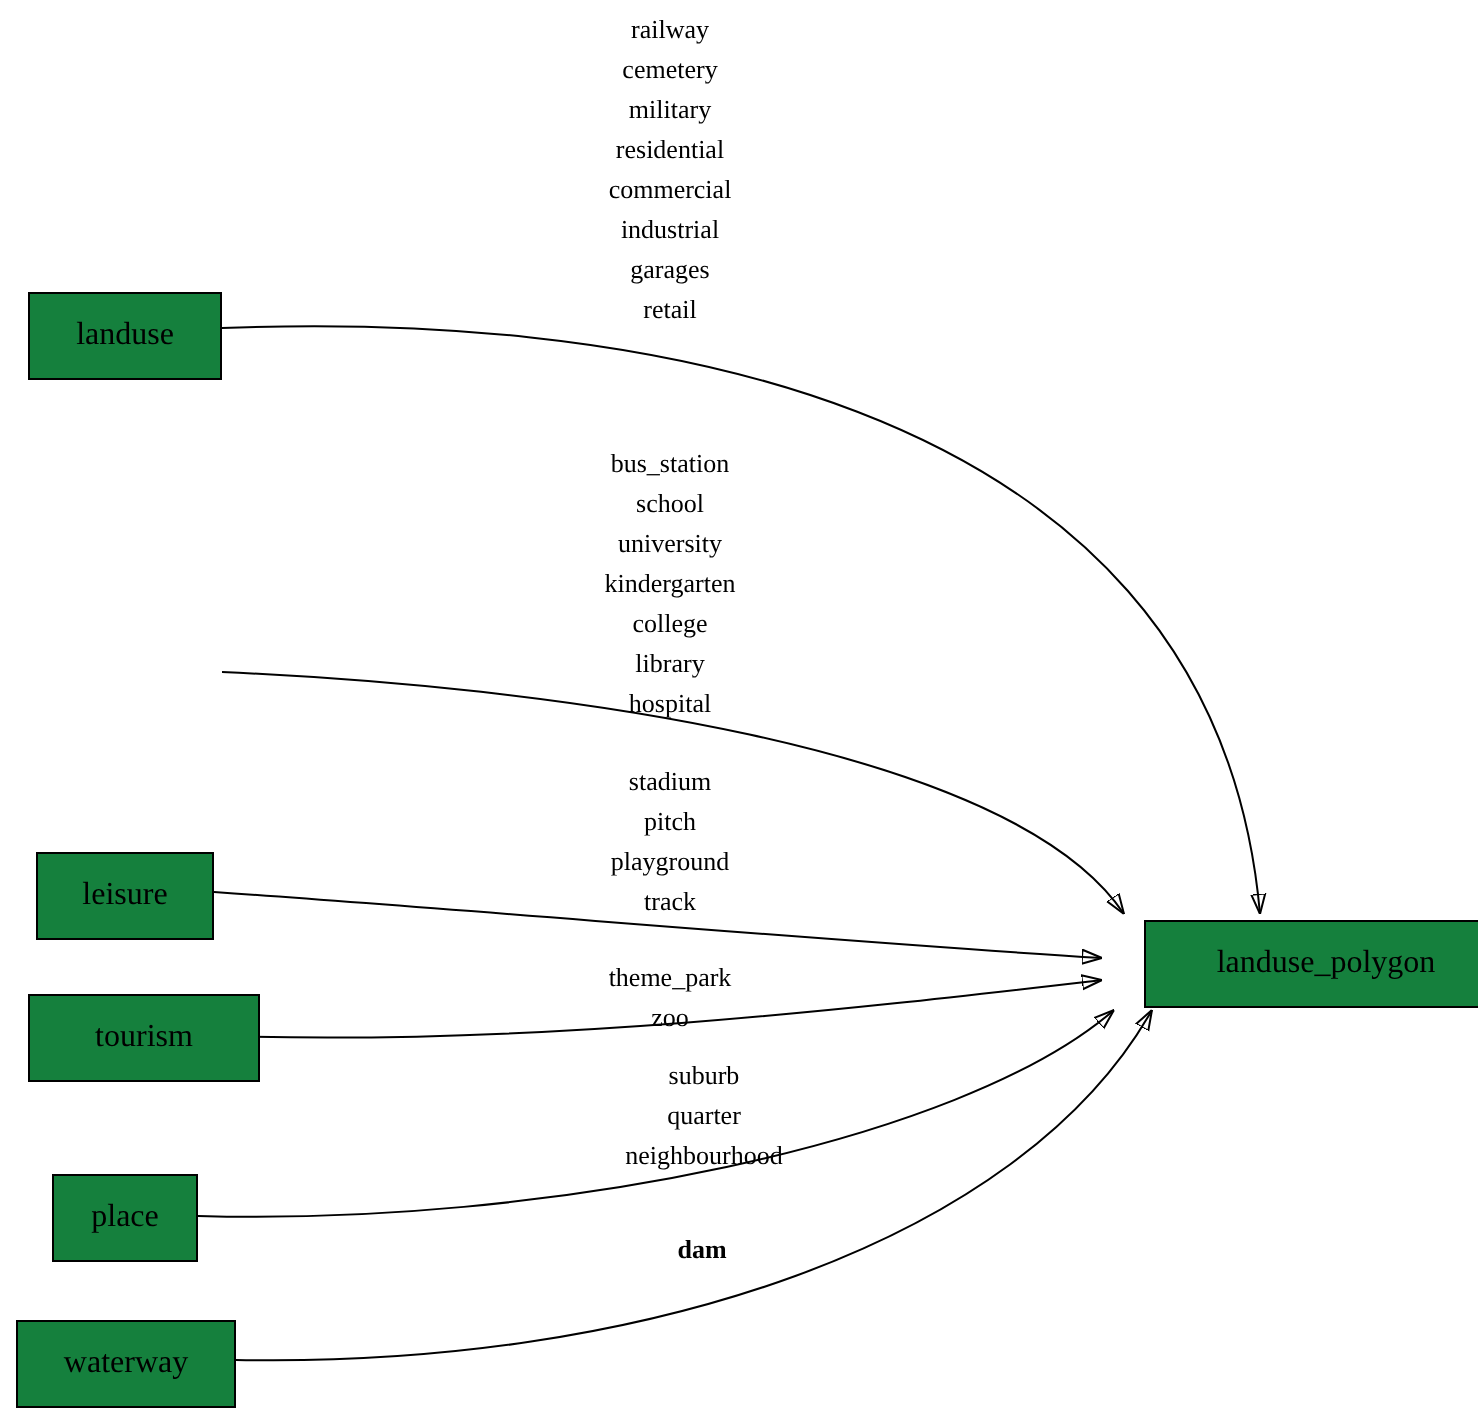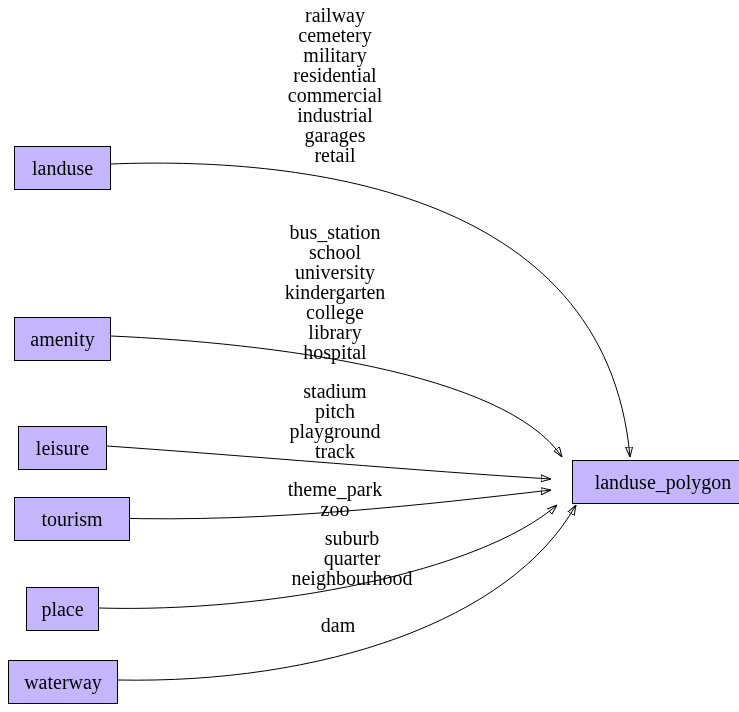--- a/index.html
+++ b/index.html
@@ -24,32 +24,32 @@
   }
   .edges path {
     fill: none;
     stroke: #000000;
     stroke-width: 1;
   }
   .node {
     position: absolute;
     box-sizing: border-box;
     border: 1px solid #000000;
-    background: #c4b5fd;
+    background: #15803d;
     display: flex;
     align-items: center;
     justify-content: center;
-    font-size: 20px;
+    font-size: 16px;
     white-space: nowrap;
   }
   .edge-label {
     position: absolute;
     transform: translateX(-50%);
     text-align: center;
-    font-size: 20px;
+    font-size: 13px;
     line-height: 20px;
     white-space: pre-line;
   }
 </style>
 </head>
 <body>
 
 <div class="canvas">
 
   <svg class="edges" width="739" height="712" viewBox="0 0 739 712">
@@ -61,21 +61,20 @@
     <path d="M 111 164 C 290 157, 606 185, 630 457" marker-end="url(#arrow)"></path>
     <path d="M 111 336 C 270 343, 505 372, 562 457" marker-end="url(#arrow)"></path>
     <path d="M 107 446 C 250 456, 420 471, 551 479" marker-end="url(#arrow)"></path>
     <path d="M 111 518 C 270 523, 430 504, 551 490" marker-end="url(#arrow)"></path>
     <path d="M 99 608 C 270 613, 480 572, 557 505" marker-end="url(#arrow)"></path>
     <path d="M 118 680 C 320 684, 510 622, 576 505" marker-end="url(#arrow)"></path>
   </svg>
 
   <div class="node" style="left:14px; top:146px; width:97px; height:44px;">landuse</div>
 
-  <div class="node" style="left:14px; top:317px; width:97px; height:44px;">amenity</div>
 
   <div class="node" style="left:18px; top:426px; width:89px; height:44px;">leisure</div>
 
   <div class="node" style="left:14px; top:497px; width:116px; height:44px;">tourism</div>
 
   <div class="node" style="left:26px; top:587px; width:73px; height:44px;">place</div>
 
   <div class="node" style="left:8px; top:660px; width:110px; height:44px;">waterway</div>
 
   <div class="node" style="left:572px; top:460px; width:182px; height:44px;">landuse_polygon</div>
@@ -102,15 +101,15 @@
 playground
 track</div>
 
   <div class="edge-label" style="left:335px; top:479px;">theme_park
 zoo</div>
 
   <div class="edge-label" style="left:352px; top:528px;">suburb
 quarter
 neighbourhood</div>
 
-  <div class="edge-label" style="left:338px; top:615px;">dam</div>
+  <div class="edge-label" style="left:351px; top:615px;font-weight:bold;">dam</div>
 
 </div>
 
 </body></html>

